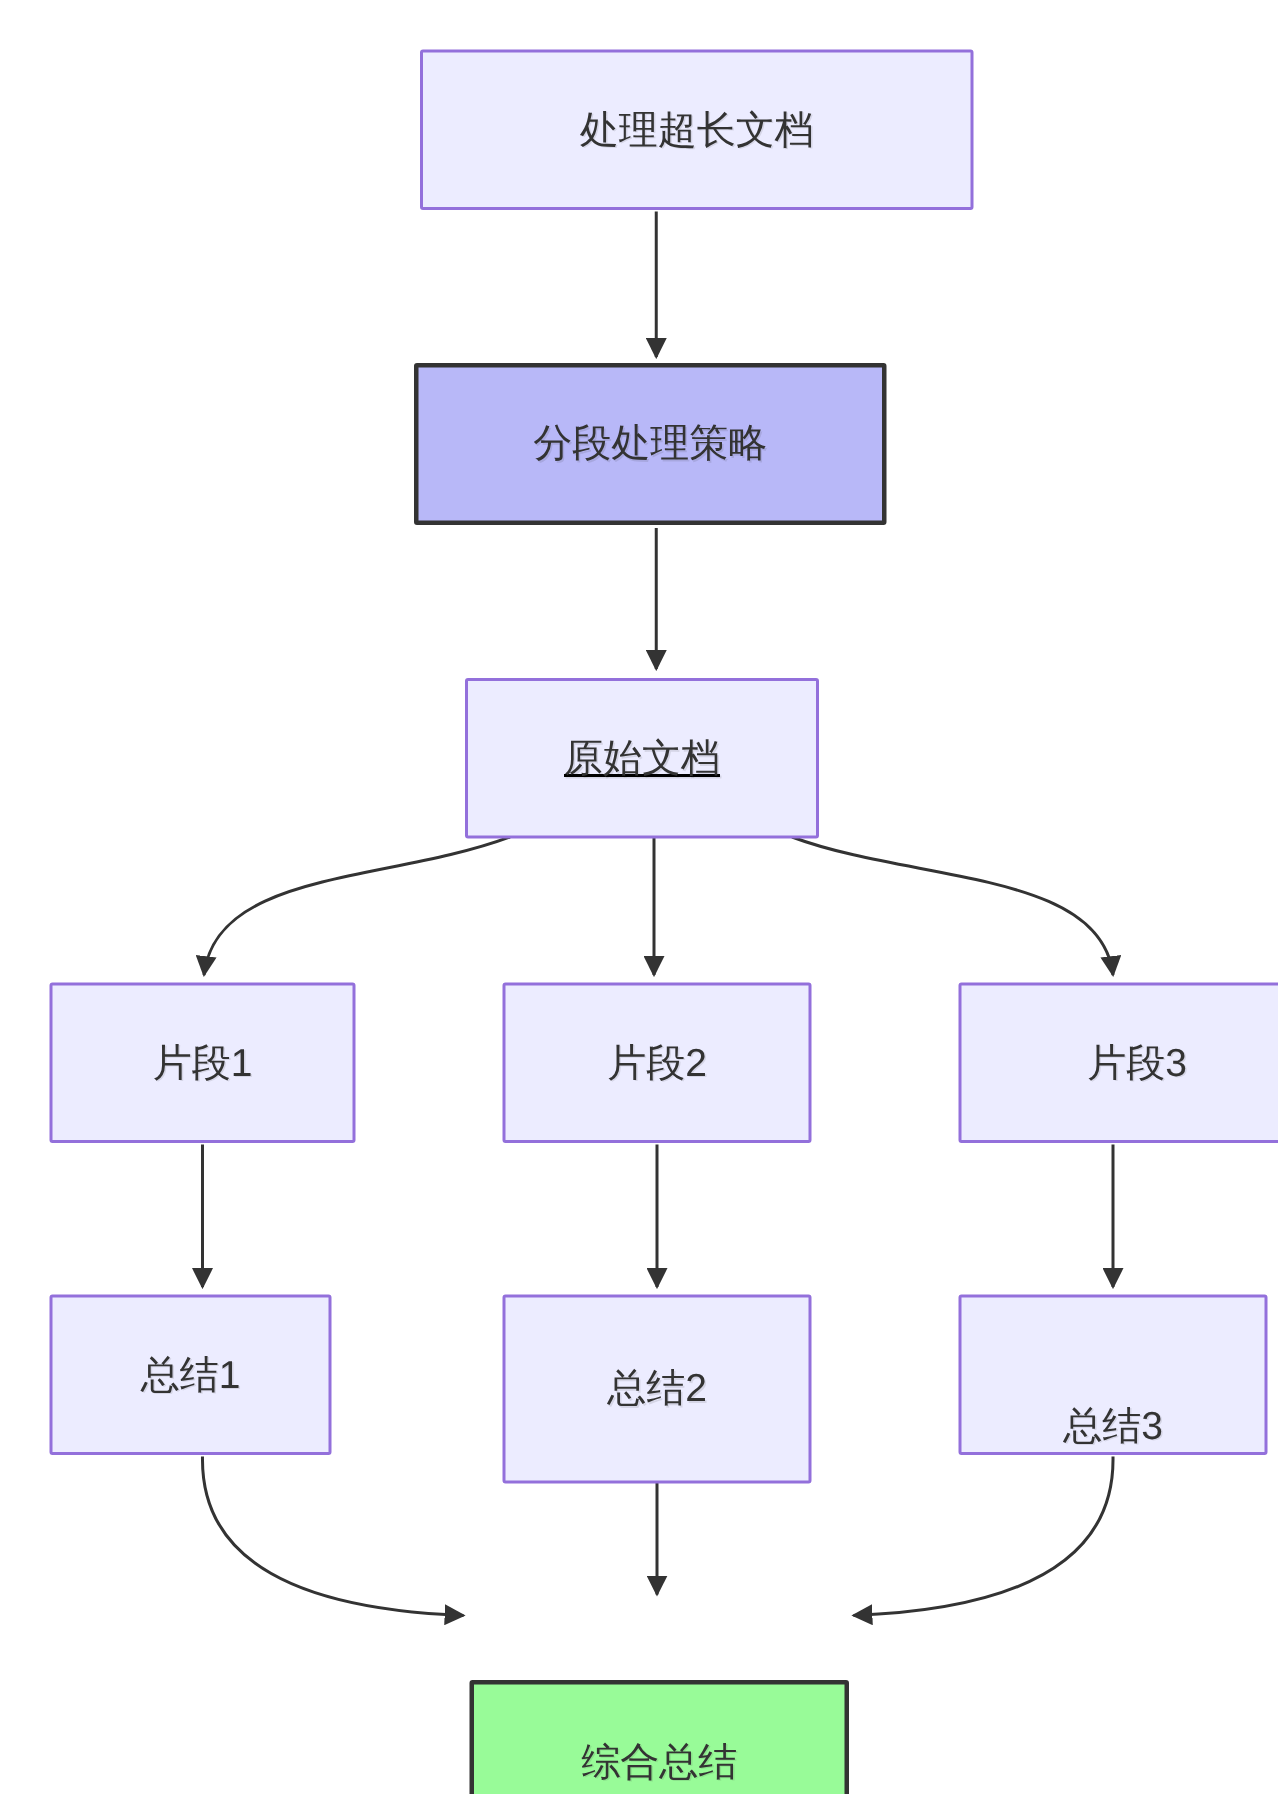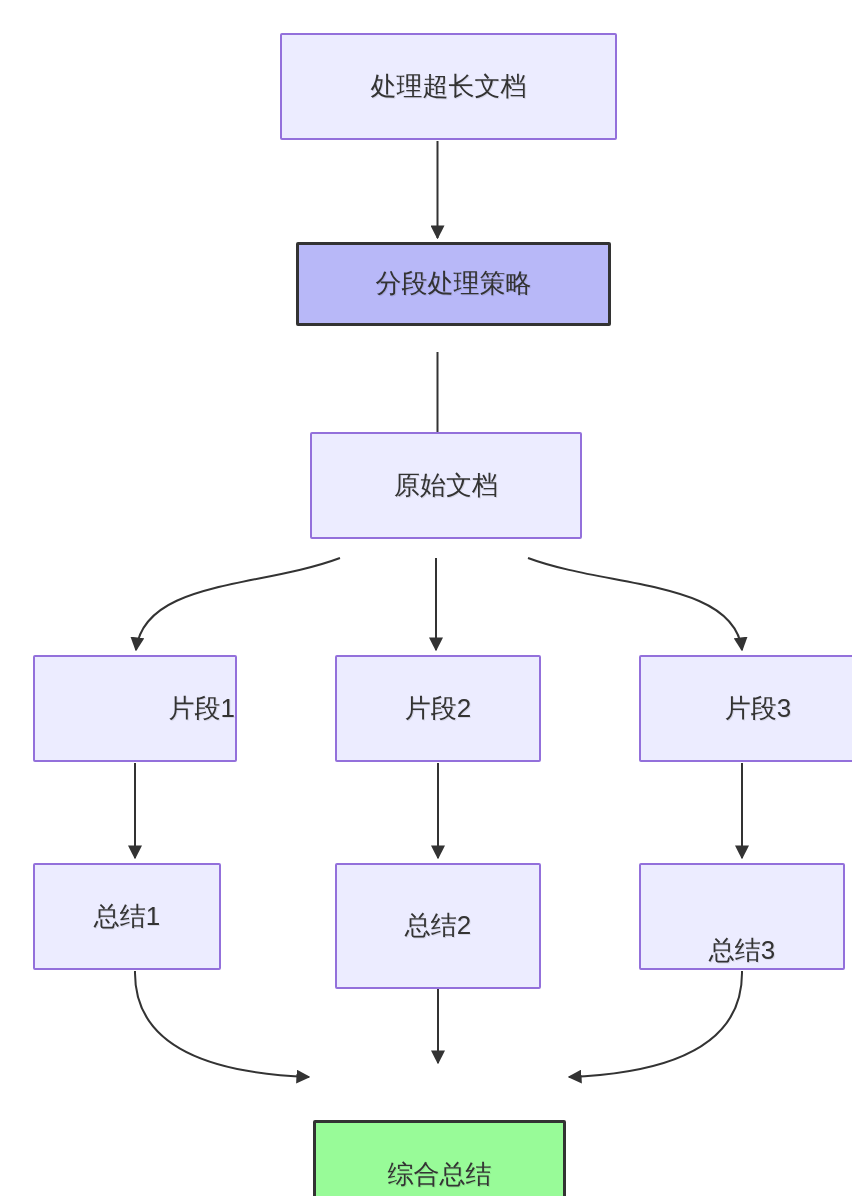--- a/index.html
+++ b/index.html
@@ -50,24 +50,24 @@
   }
   .node.highlight {
     background: var(--highlight-fill, #B8B8F8);
     border: 3px solid var(--highlight-border, #333333);
   }
   .node.result {
     background: var(--result-fill, #98FB98);
     border: 3px solid var(--result-border, #333333);
   }
   
-  .n-a  { left: 280px; top: 33px;   width: 337px; height: 107px; }
-  .n-b  { left: 296px; top: 242px;  width: 315px; height: 84px; }
-  .n-c  { left: 310px; top: 432px;  width: 272px; height: 107px; }
-  .n-d1 { left: 33px;  top: 655px;  width: 204px; height: 107px; justify-content: flex-end; }
+  .n-a  { left: 280px; top: 33px;   width: 369px; height: 107px; }
+  .n-b  { left: 276px; top: 242px;  width: 315px; height: 108px; }
+  .n-c  { left: 310px; top: 452px;  width: 236px; height: 107px; text-decoration: underline; }
+  .n-d1 { left: 33px;  top: 655px;  width: 204px; height: 107px; }
   .n-d2 { left: 335px; top: 655px;  width: 206px; height: 107px; }
   .n-d3 { left: 639px; top: 655px;  width: 238px; height: 107px; }
   .n-e1 { left: 33px;  top: 863px;  width: 188px; height: 107px; }
   .n-e2 { left: 335px; top: 863px;  width: 206px; height: 126px; }
   .n-e3 { left: 639px; top: 863px;  width: 206px; height: 107px; align-items: flex-end; }
   .n-f  { left: 313px; top: 1120px; width: 253px; height: 110px; }
 </style>
 </head>
 <body>
 

